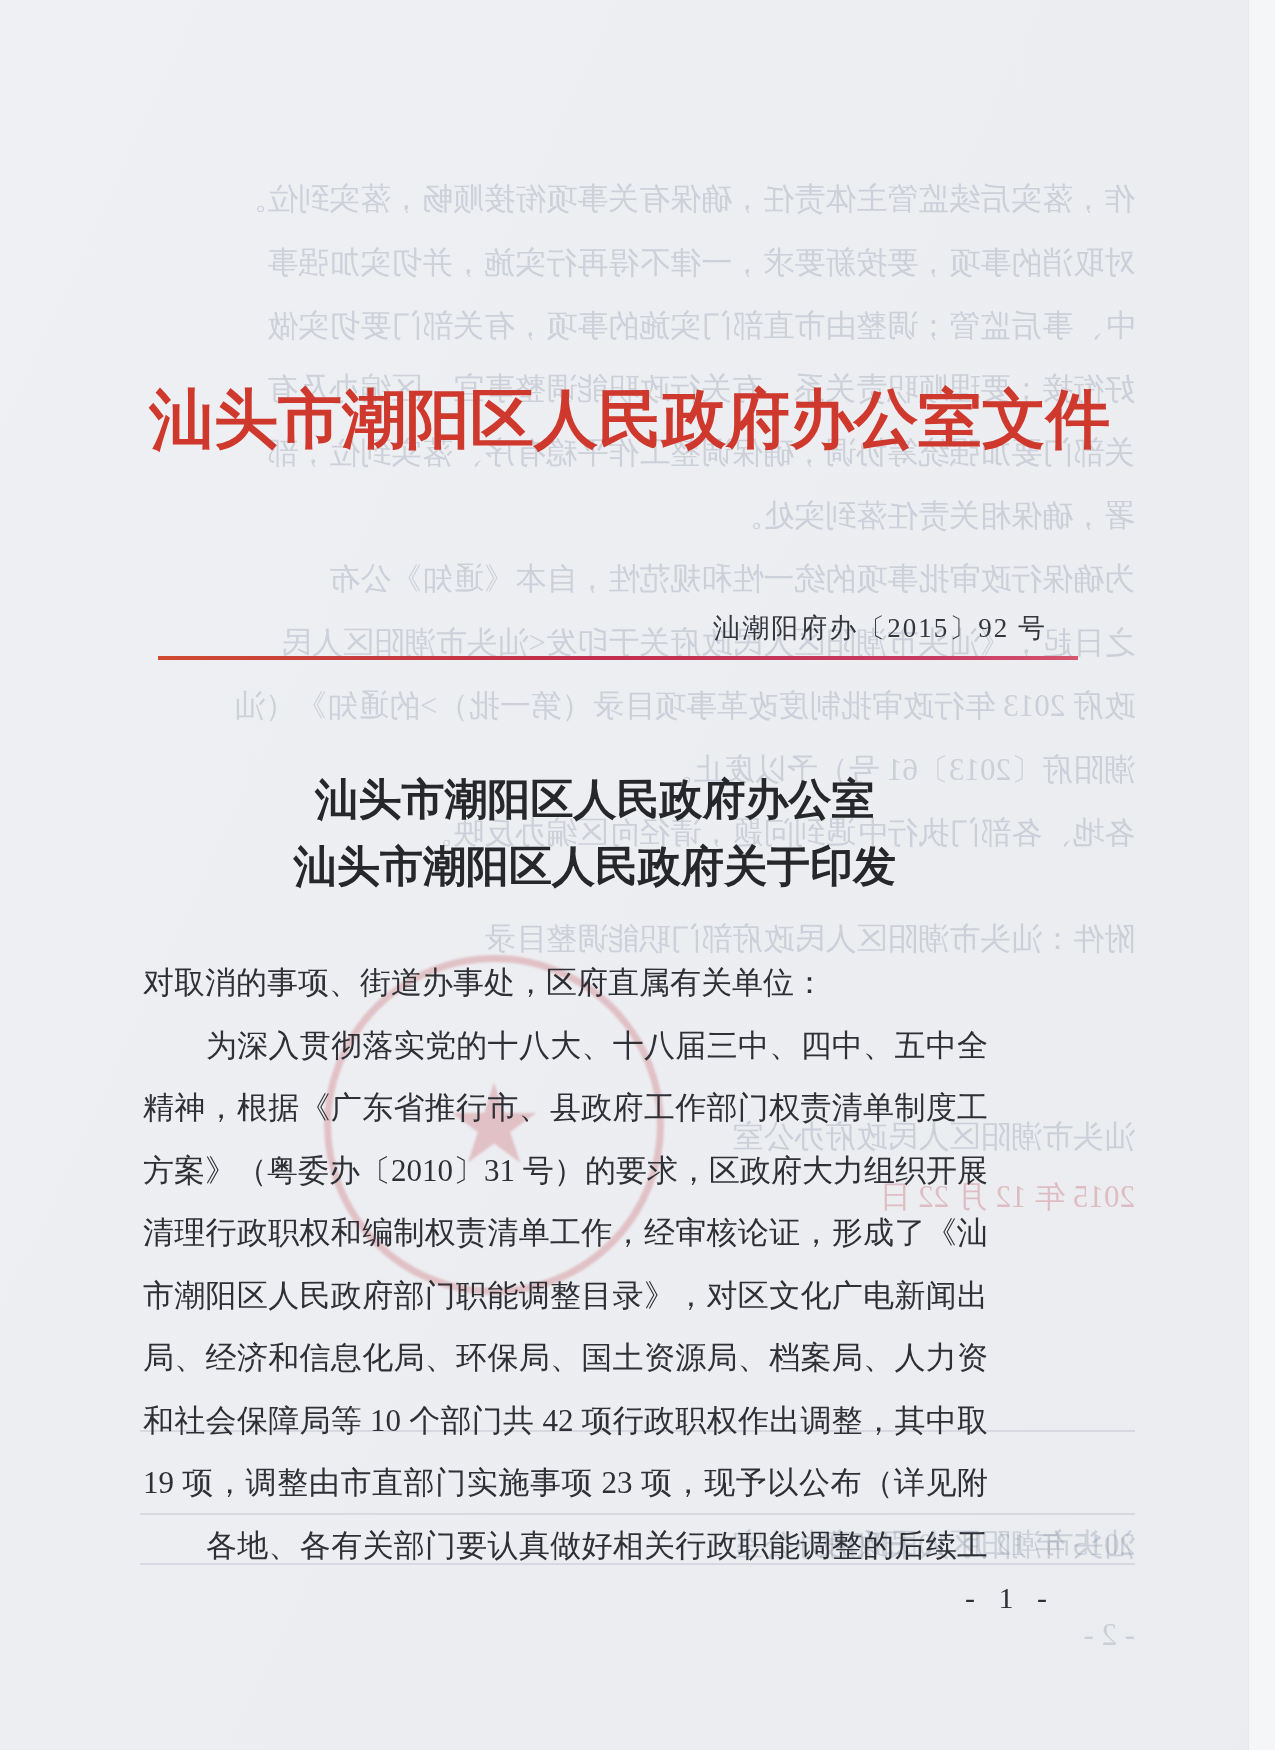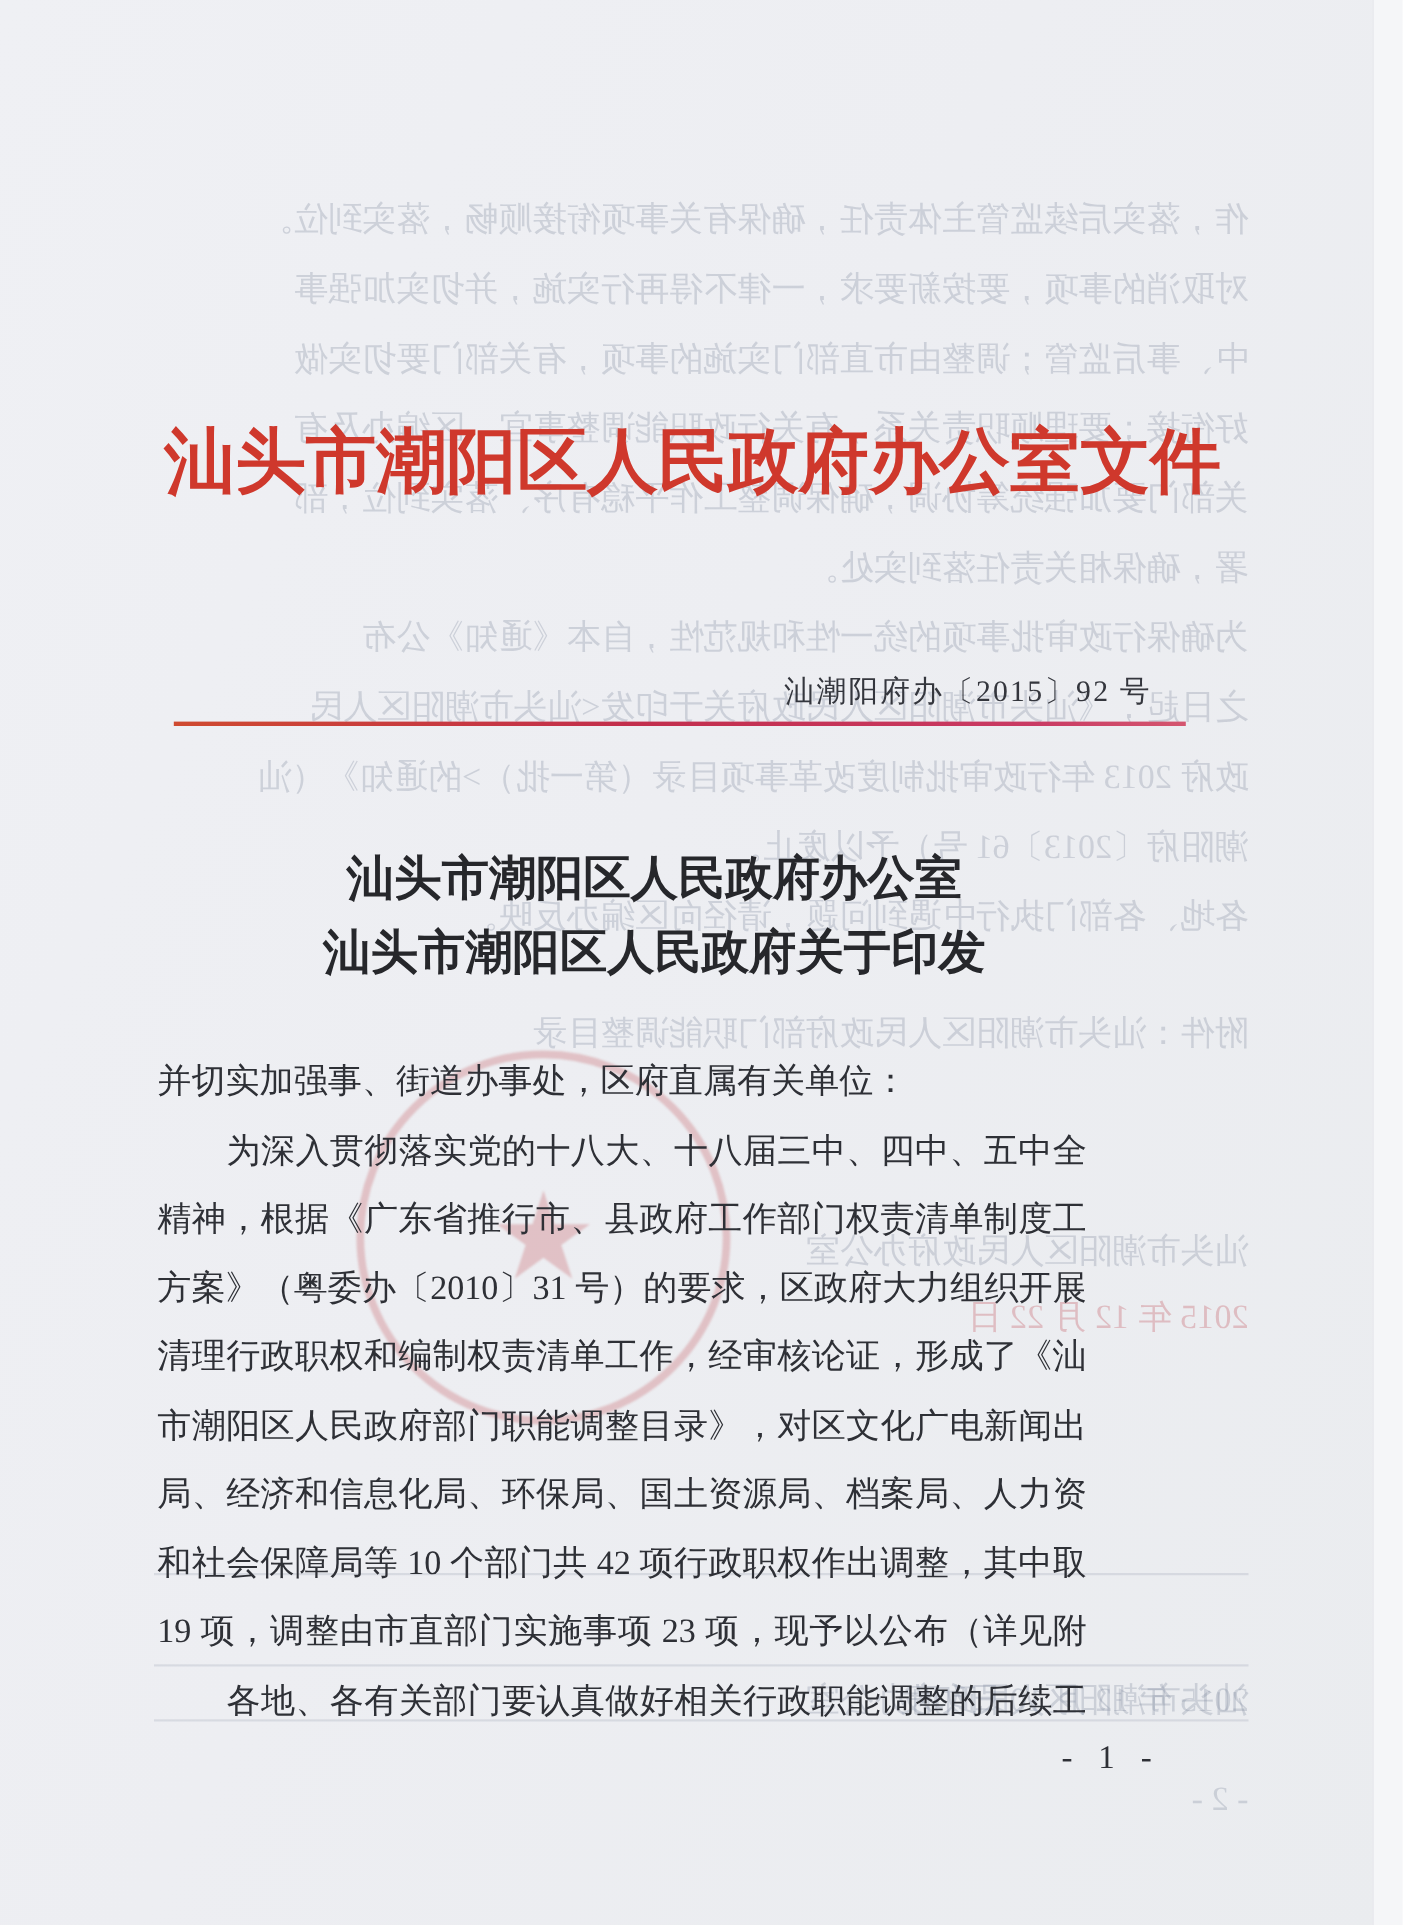--- a/index.html
+++ b/index.html
@@ -105,21 +105,21 @@
     <div class="doc-number">汕潮阳府办〔2015〕92 号</div>
 
     <div class="red-rule"></div>
 
     <div class="doc-title">
       <div>汕头市潮阳区人民政府办公室</div>
       <div>汕头市潮阳区人民政府关于印发</div>
     </div>
 
     <div class="body-block">
-        <div class="body-line">并切实加强事、街道办事处，区府直属有关单位：</div>
+        <div class="body-line">对取消的事项、街道办事处，区府直属有关单位：</div>
         <div class="body-line full indent">为深入贯彻落实党的十八大、十八届三中、四中、五中全会</div>
         <div class="body-line full">精神，根据《广东省推行市、县政府工作部门权责清单制度工作</div>
         <div class="body-line full">方案》（粤委办〔2010〕31 号）的要求，区政府大力组织开展</div>
         <div class="body-line full">清理行政职权和编制权责清单工作，经审核论证，形成了《汕头</div>
         <div class="body-line full">市潮阳区人民政府部门职能调整目录》，对区文化广电新闻出版</div>
         <div class="body-line full">局、经济和信息化局、环保局、国土资源局、档案局、人力资源</div>
         <div class="body-line full">和社会保障局等 10 个部门共 42 项行政职权作出调整，其中取消</div>
         <div class="body-line full">19 项，调整由市直部门实施事项 23 项，现予以公布（详见附件）。</div>
         <div class="body-line full indent">各地、各有关部门要认真做好相关行政职能调整的后续工</div>
       </div>

